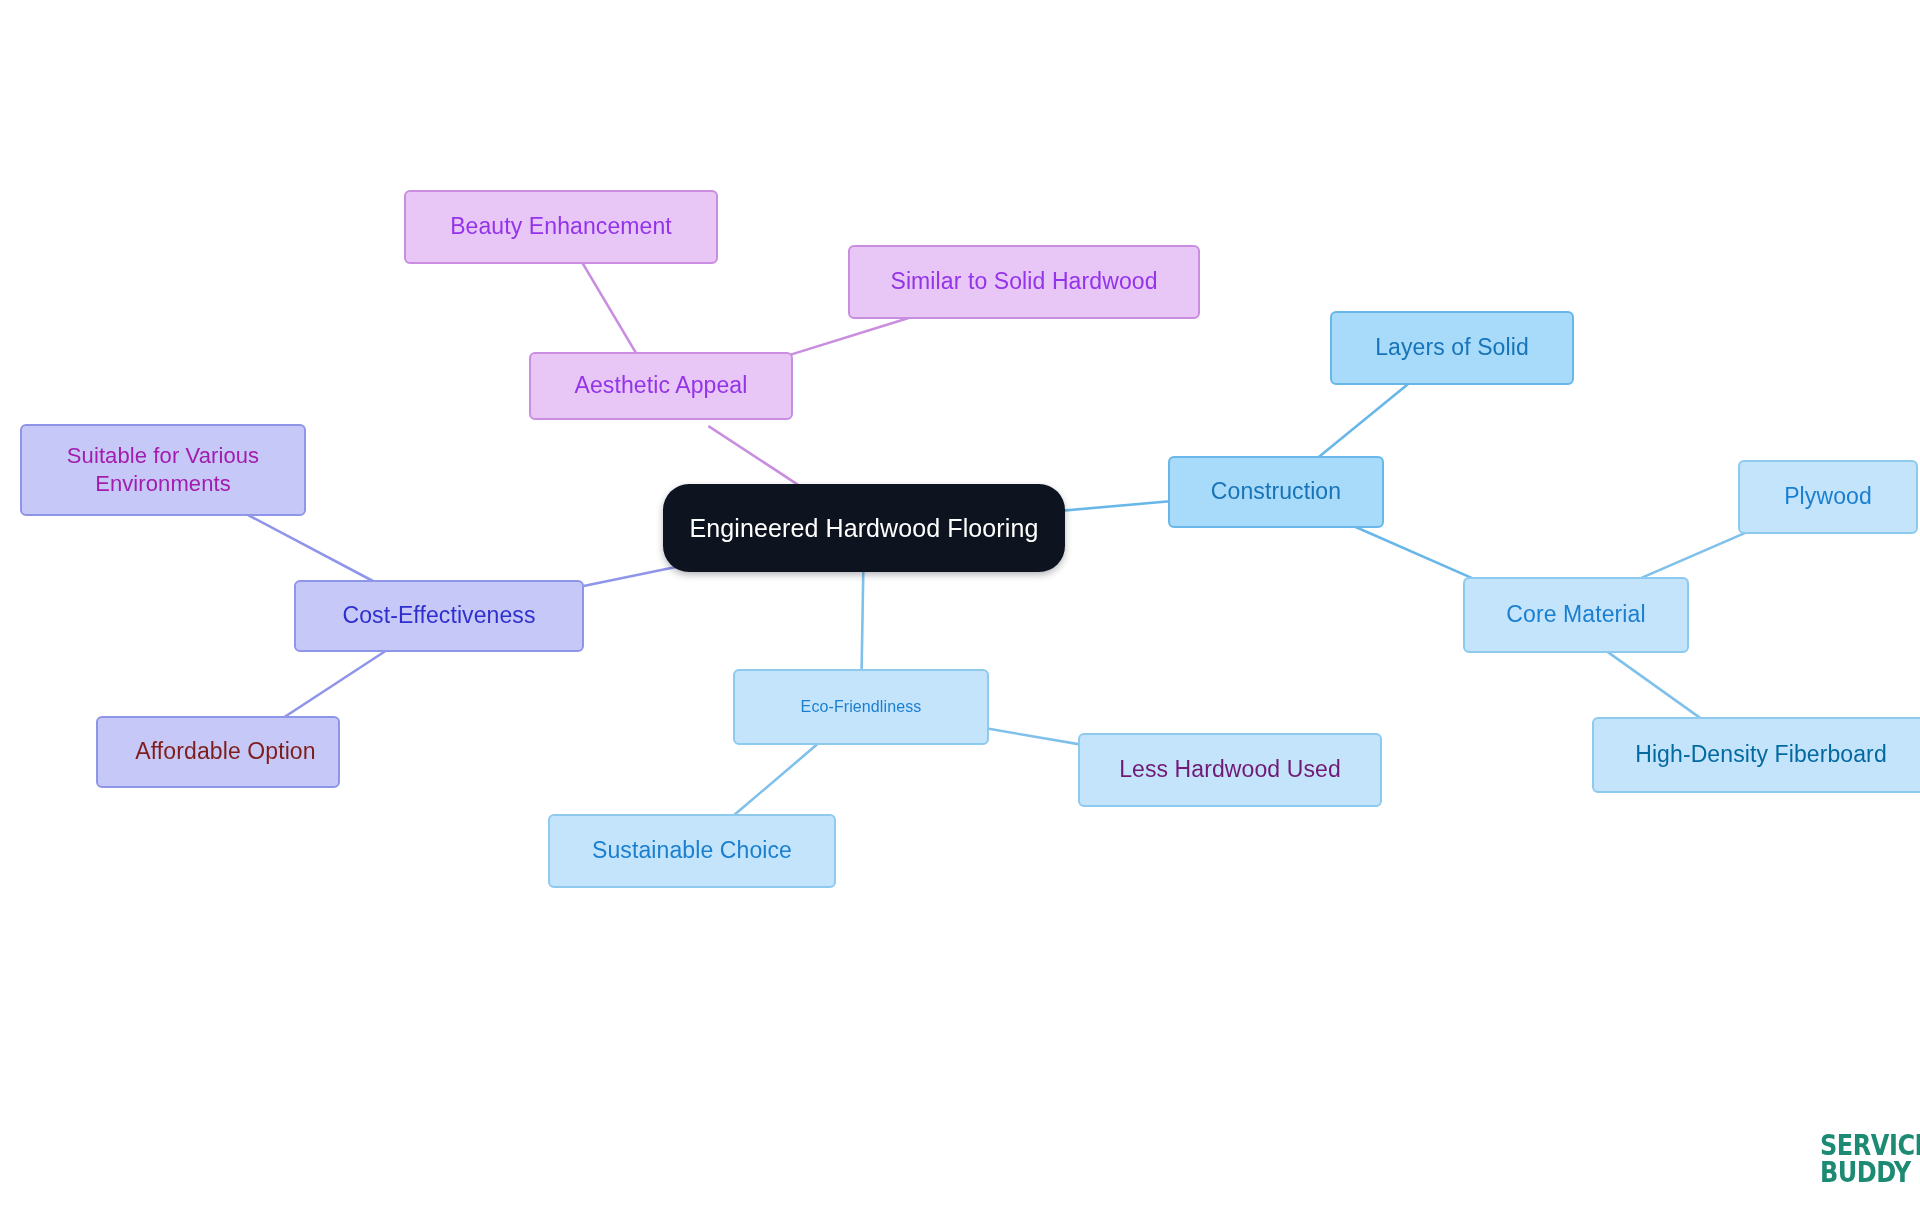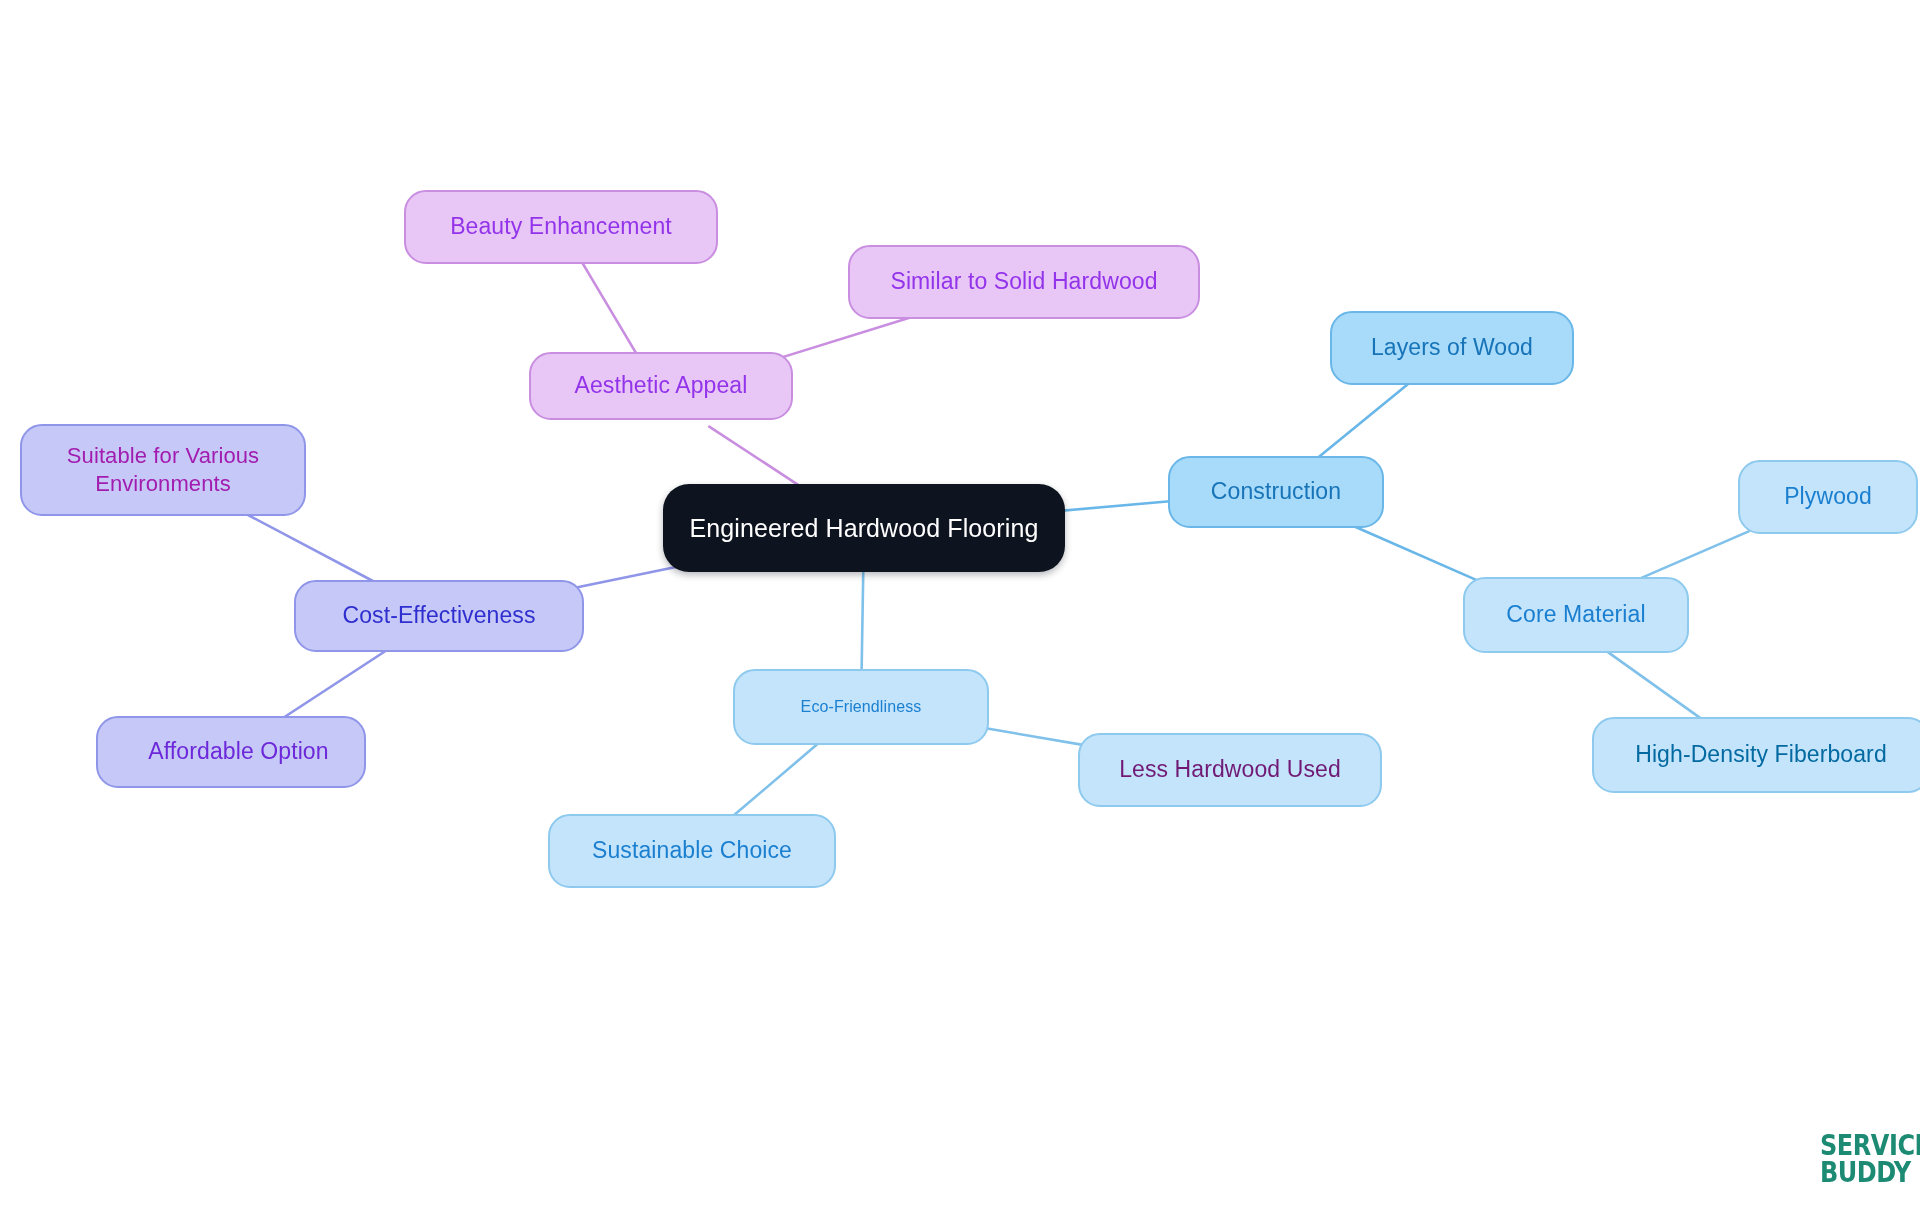--- a/index.html
+++ b/index.html
@@ -25,21 +25,21 @@
     height: 1215px;
     pointer-events: none;
   }
   .node {
     position: absolute;
     box-sizing: border-box;
     display: flex;
     align-items: center;
     justify-content: center;
     text-align: center;
-    border-radius: 22px;
+    border-radius: 6px;
     border-style: solid;
     border-width: 2px;
     line-height: 1.28;
     white-space: pre-line;
     letter-spacing: 0.1px;
     z-index: 2;
   }
   .node.root {
     border-radius: 26px;
     border-width: 0;
@@ -87,26 +87,26 @@
       <line x1="1605.476" y1="650.34" x2="1702.524" y2="719.66" stroke="#7fc1ea" stroke-width="2.6" stroke-linecap="round"></line>
     </svg>
   <div id="nodes-layer">
       <div class="node root" style="left: 663px; top: 484px; width: 402px; height: 88px; background: rgb(14, 20, 31); border-color: rgb(14, 20, 31); color: rgb(255, 255, 255); font-size: 25px;">Engineered Hardwood Flooring</div>
       <div class="node" style="left: 529px; top: 352px; width: 264px; height: 68px; background: rgb(232, 199, 247); border-color: rgb(201, 142, 224); color: rgb(147, 51, 234); font-size: 23px;">Aesthetic Appeal</div>
       <div class="node" style="left: 404px; top: 190px; width: 314px; height: 74px; background: rgb(232, 199, 247); border-color: rgb(201, 142, 224); color: rgb(147, 51, 234); font-size: 23px;">Beauty Enhancement</div>
       <div class="node" style="left: 848px; top: 245px; width: 352px; height: 74px; background: rgb(232, 199, 247); border-color: rgb(201, 142, 224); color: rgb(147, 51, 234); font-size: 23px;">Similar to Solid Hardwood</div>
       <div class="node" style="left: 294px; top: 580px; width: 290px; height: 72px; background: rgb(198, 201, 247); border-color: rgb(143, 149, 232); color: rgb(47, 47, 207); font-size: 23px;">Cost-Effectiveness</div>
       <div class="node" style="left: 20px; top: 424px; width: 286px; height: 92px; background: rgb(198, 201, 247); border-color: rgb(143, 149, 232); color: #a21caf; font-size: 22px;">Suitable for Various
 Environments</div>
-      <div class="node" style="left: 96px; top: 716px; width: 270px; height: 72px; background: rgb(198, 201, 247); border-color: rgb(143, 149, 232); color: #6d28d9; font-size: 23px; padding-left: 15px;">Affordable Option</div>
+      <div class="node" style="left: 96px; top: 716px; width: 244px; height: 72px; background: rgb(198, 201, 247); border-color: rgb(143, 149, 232); color: #7f1d1d; font-size: 23px; padding-left: 15px;">Affordable Option</div>
       <div class="node" style="left: 733px; top: 669px; width: 256px; height: 76px; background: rgb(195, 228, 251); border-color: rgb(142, 201, 238); color: rgb(27, 127, 208); font-size: 16px;">Eco-Friendliness</div>
       <div class="node" style="left: 548px; top: 814px; width: 288px; height: 74px; background: rgb(195, 228, 251); border-color: rgb(142, 201, 238); color: rgb(27, 127, 208); font-size: 23px;">Sustainable Choice</div>
       <div class="node" style="left: 1078px; top: 733px; width: 304px; height: 74px; background: rgb(195, 228, 251); border-color: rgb(142, 201, 238); color: #701a75; font-size: 23px;">Less Hardwood Used</div>
       <div class="node" style="left: 1168px; top: 456px; width: 216px; height: 72px; background: rgb(168, 218, 249); border-color: rgb(105, 183, 232); color: rgb(23, 116, 184); font-size: 23px;">Construction</div>
-      <div class="node" style="left: 1330px; top: 311px; width: 244px; height: 74px; background: rgb(168, 218, 249); border-color: rgb(105, 183, 232); color: rgb(23, 116, 184); font-size: 23px;">Layers of Wood</div>
+      <div class="node" style="left: 1330px; top: 311px; width: 244px; height: 74px; background: rgb(168, 218, 249); border-color: rgb(105, 183, 232); color: rgb(23, 116, 184); font-size: 23px;">Layers of Solid</div>
       <div class="node" style="left: 1443px; top: 577px; width: 226px; height: 76px; background: rgb(195, 228, 251); border-color: rgb(142, 201, 238); color: rgb(27, 127, 208); font-size: 23px; margin-left: 20px;">Core Material</div>
       <div class="node" style="left: 1738px; top: 460px; width: 180px; height: 74px; background: rgb(195, 228, 251); border-color: rgb(142, 201, 238); color: rgb(27, 127, 208); font-size: 23px;">Plywood</div>
       <div class="node" style="left: 1583px; top: 717px; width: 338px; height: 76px; background: rgb(195, 228, 251); border-color: rgb(142, 201, 238); color: #0369a1; font-size: 23px; margin-left: 9px;">High-Density Fiberboard</div>
     </div>
 
   <div class="logo" id="logo" style="left: 1820px; top: 1124px; margin-top: 8px;">
     <div>
       <div class="logo-text" style="color: rgb(29, 138, 115);">SERVICE</div>
       <div class="logo-text" style="color: rgb(29, 138, 115);">BUDDY</div>
     </div>

